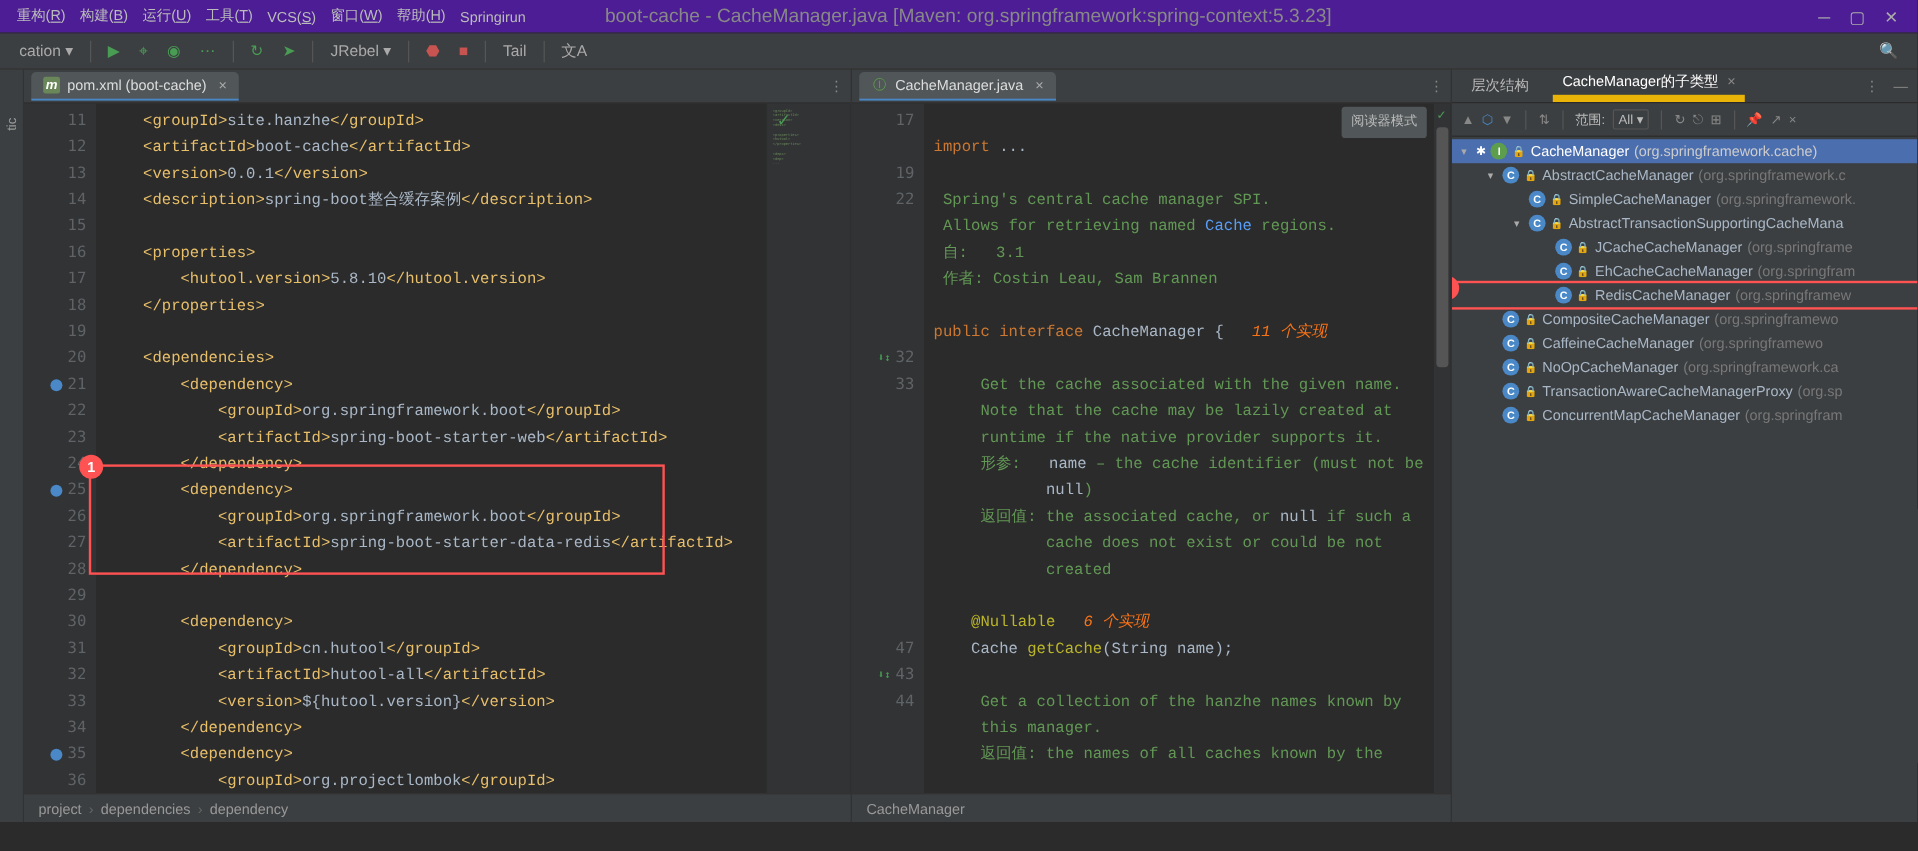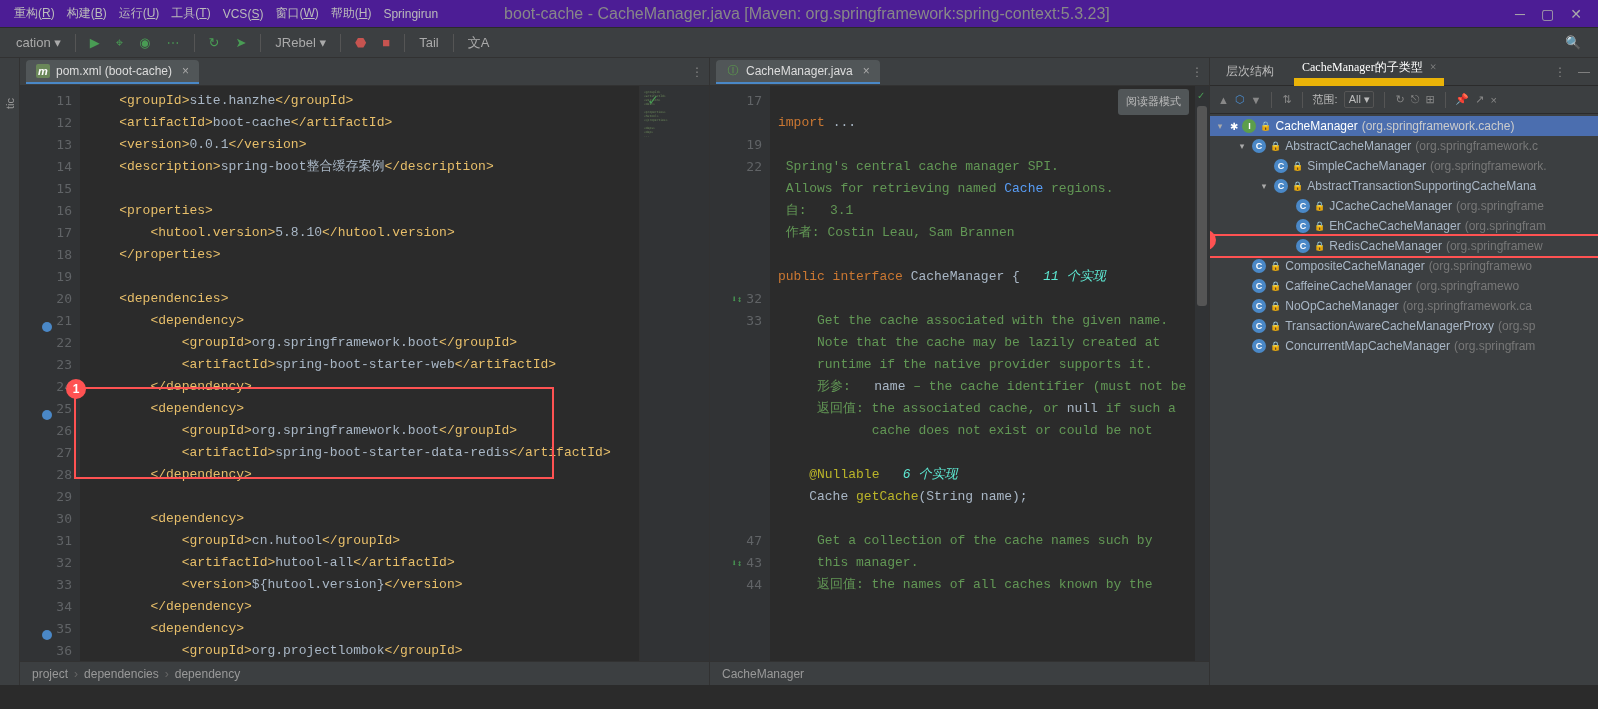--- a/index.html
+++ b/index.html
@@ -104,40 +104,40 @@
 .gutter {
   width: 60px;
   background: #313335;
   color: #606366;
   text-align: right;
   padding: 4px 8px 4px 0;
   font-family: "Consolas", monospace;
   font-size: 13px;
   line-height: 22px;
 }
-.gutter-line { display: flex; justify-content: flex-end; align-items: flex-end; gap: 4px; height: 22px; }
+.gutter-line { display: flex; justify-content: flex-end; align-items: center; gap: 4px; height: 22px; }
 .gutter-icon { width: 10px; height: 10px; border-radius: 50%; flex-shrink: 0; }
 
 .code {
   flex: 1;
   font-family: "Consolas", "Courier New", monospace;
   font-size: 13px;
   line-height: 22px;
   padding: 4px 0 4px 8px;
   color: #a9b7c6;
   position: relative;
 }
 .code-line { height: 22px; white-space: pre; }
 .t-tag { color: #e8bf6a; }
 .t-text { color: #a9b7c6; }
 .t-keyword { color: #cc7832; }
 .t-doc { color: #629755; }
 .t-annotation { color: #bbb529; margin-top: 23px; }
 .t-classname { color: #a9b7c6; }
-.t-hint { color: #5eead4; font-style: italic; }
+.t-hint { color: #f97316; font-style: italic; }
 .t-link { color: #589df6; }
 
 .red-box {
   position: absolute;
   border: 2px solid #ff5252;
   pointer-events: none;
 }
 .red-badge {
   width: 20px; height: 20px;
   background: #ff5252;
@@ -173,21 +173,21 @@
   display: flex;
   align-items: center;
   padding: 0 8px;
   border-bottom: 1px solid #2b2b2b;
   gap: 12px;
 }
 .panel-tab {
   padding: 2px 8px;
   color: #bbb;
 }
-.panel-tab.active { border-bottom: 8px solid #eab308; color: #fff; font-family: Liberation Serif, serif; }
+.panel-tab.active { border-bottom: 6px solid #eab308; color: #fff; }
 .panel-close { color: #888; margin-left: 4px; }
 .panel-toolbar {
   height: 28px;
   display: flex;
   align-items: center;
   padding: 0 8px;
   gap: 6px;
   border-bottom: 1px solid #2b2b2b;
   font-size: 11px;
   color: #bbb;
@@ -540,27 +540,29 @@
             <div class="code-line"> <span class="t-doc">Allows for retrieving named </span><span class="t-link">Cache</span><span class="t-doc"> regions.</span></div>
             <div class="code-line"> <span class="t-doc">自:   3.1</span></div>
             <div class="code-line"> <span class="t-doc">作者: Costin Leau, Sam Brannen</span></div>
             <div class="code-line"></div>
             <div class="code-line"><span class="t-keyword">public interface</span> <span class="t-classname">CacheManager</span> {   <span class="t-hint">11 个实现</span></div>
             <div class="code-line"></div>
             <div class="code-line">     <span class="t-doc">Get the cache associated with the given name.</span></div>
             <div class="code-line">     <span class="t-doc">Note that the cache may be lazily created at</span></div>
             <div class="code-line">     <span class="t-doc">runtime if the native provider supports it.</span></div>
             <div class="code-line">     <span class="t-doc">形参:   </span><span class="t-text">name</span><span class="t-doc"> – the cache identifier (must not be</span></div>
+            <div class="code-line">            <span class="t-text">null</span><span class="t-doc">)</span></div>
             <div class="code-line">     <span class="t-doc">返回值: the associated cache, or </span><span class="t-text">null</span><span class="t-doc"> if such a</span></div>
             <div class="code-line">            <span class="t-doc">cache does not exist or could be not</span></div>
+            <div class="code-line">            <span class="t-doc">created</span></div>
             <div class="code-line"></div>
             <div class="code-line">    <span class="t-annotation">@Nullable</span>   <span class="t-hint">6 个实现</span></div>
             <div class="code-line">    <span class="t-text">Cache </span><span class="t-annotation">getCache</span><span class="t-text">(String name);</span></div>
             <div class="code-line"></div>
-            <div class="code-line">     <span class="t-doc">Get a collection of the cache names such by</span></div>
+            <div class="code-line">     <span class="t-doc">Get a collection of the hanzhe names known by</span></div>
             <div class="code-line">     <span class="t-doc">this manager.</span></div>
             <div class="code-line">     <span class="t-doc">返回值: the names of all caches known by the</span></div>
           </div>
         <div class="scrollbar-v">
           <span style="position:absolute;top:4px;left:2px;color:#499c54;font-size:10px">✓</span>
           <div class="scrollbar-thumb" style="top:20px; height:200px"></div>
         </div>
       </div>
       <div class="breadcrumb">
         <span>CacheManager</span>

